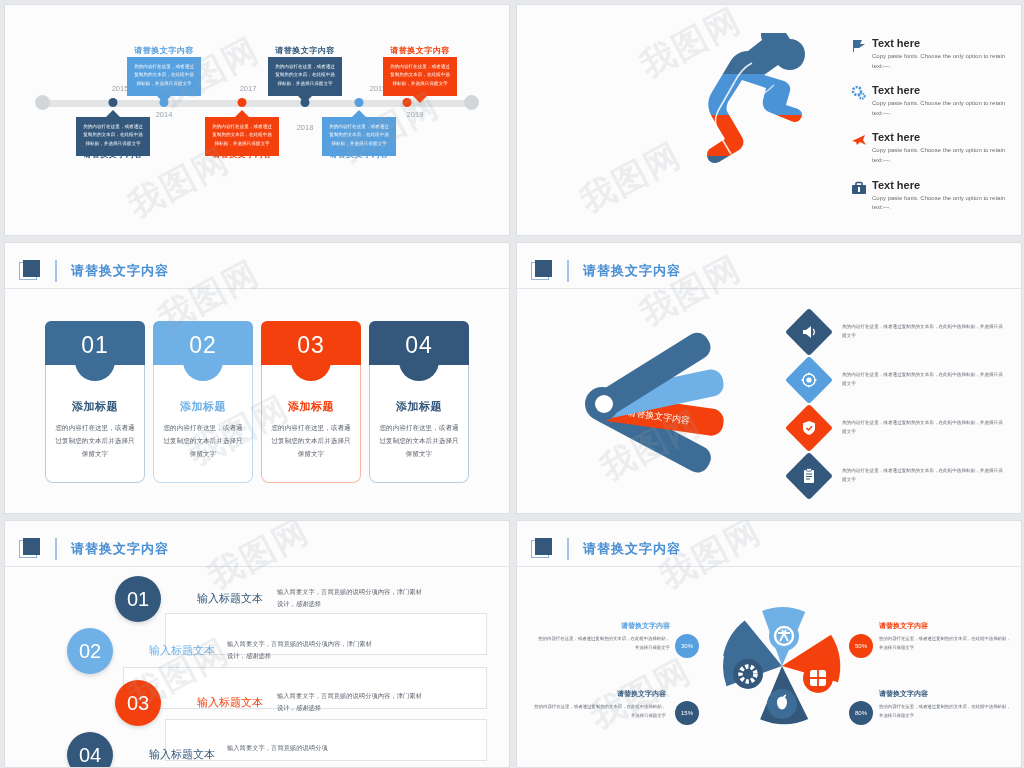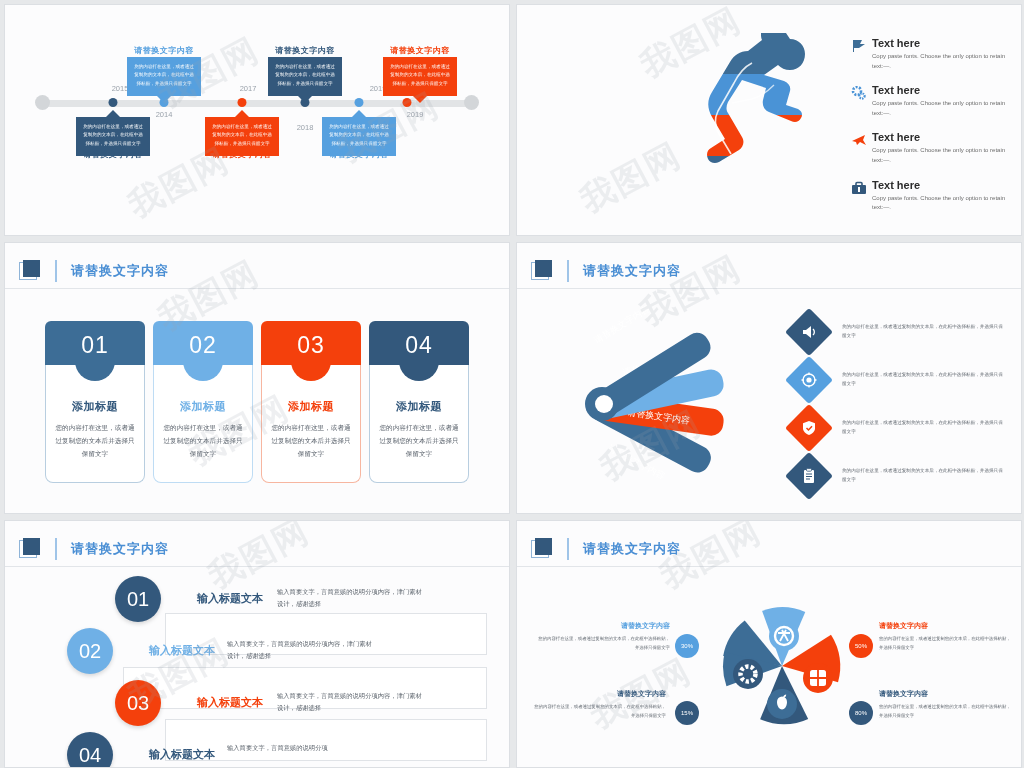--- a/index.html
+++ b/index.html
@@ -164,21 +164,21 @@
   .row .bar {
     position: absolute; height: 42px; border: 1px solid #e0e3e7;
     background: #fff; top: 5px;
   }
   .row .circle {
     position: absolute; width: 46px; height: 46px; border-radius: 50%;
     color: #fff; font-size: 20px; display: flex; align-items: center;
     justify-content: center; top: 3px; z-index: 3;
     box-shadow: 0 2px 4px rgba(0,0,0,.15);
   }
-  .row h4 { position: absolute; font-size: 11px; font-weight: bold; top: 18px; z-index: 3; }
+  .row h4 { position: absolute; font-size: 11px; font-weight: normal; top: 18px; z-index: 3; }
   .row p { position: absolute; font-size: 6.3px; color: #555d66; line-height: 1.85; top: 13px; z-index: 3; width: 150px; }
 
   
   .pin { position: absolute; left: 185px; top: 70px; width: 160px; height: 150px; }
   .pw-txt { position: absolute; width: 135px; }
   .pw-txt h5 { font-size: 7px; font-weight: bold; margin-bottom: 4px; }
   .pw-txt p { font-size: 4.4px; color: #60676f; line-height: 1.95; }
   .pw-badge {
     position: absolute; width: 24px; height: 24px; border-radius: 50%;
     color: #fff; font-size: 6px; display: flex; align-items: center; justify-content: center;

